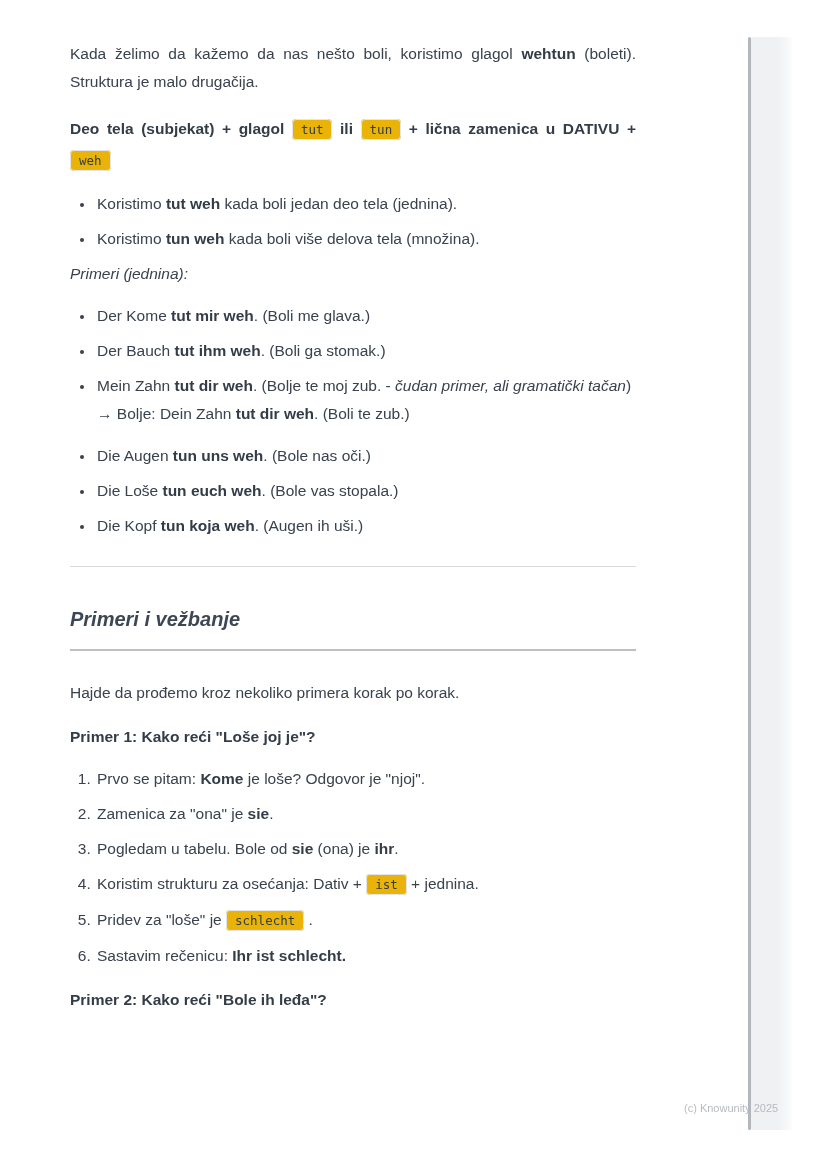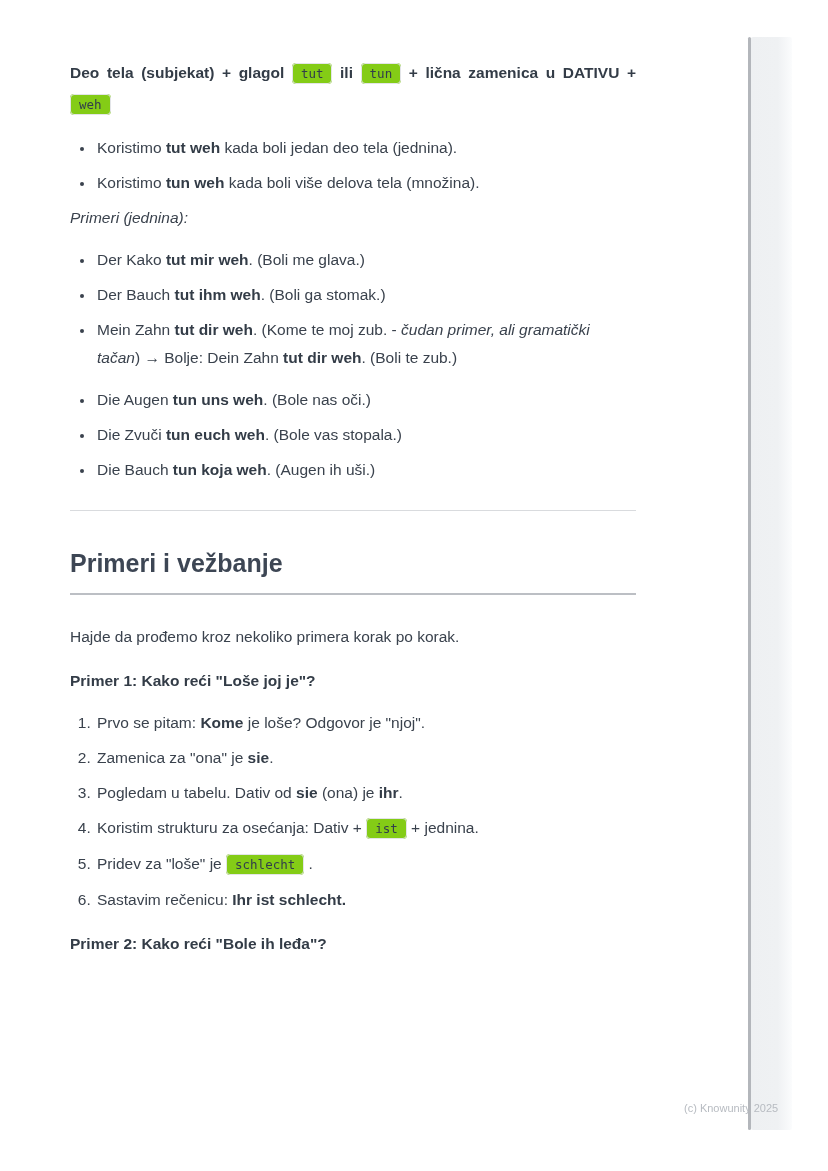--- a/index.html
+++ b/index.html
@@ -20,46 +20,47 @@
   p { margin: 0; }
   .justify { text-align: justify; }
   .mt-lg { margin-top: 18px; }
   .b { font-weight: bold; color: #333c47; }
   .i { font-style: italic; }
   .bold-line { font-weight: bold; color: #333c47; line-height: 30px; }
   .italic-label { font-style: italic; margin-top: 3px; }
   code.badge {
     font-family: "DejaVu Sans Mono", "Liberation Mono", monospace;
     font-size: 12.5px;
-    background: #84cc16;
+    background: #eab308;
     border: 1px solid #e3e5e8;
     border-radius: 4px;
     padding: 2px 8px;
     color: #323e4b;
     font-weight: normal;
     white-space: nowrap;
     margin-top: 12px;
   }
   ul.doc-list, ol.doc-list { margin-top: 14px; padding-left: 25px; }
   ul.doc-list li, ol.doc-list li { margin-bottom: 7px; padding-left: 2px; }
   ul.doc-list li::marker { color: #3a424d; font-size: 14px; }
   ol.doc-list li::marker { color: #3a424d; }
   hr.divider {
     border: none;
     border-top: 1px solid #d9dbde;
     margin-top: 26px;
   }
   h2.section-heading {
     margin-top: 34px;
-    font-size: 25px;
+    font-size: 20px;
     line-height: 36px;
     font-weight: bold;
     color: #3d4654;
     padding-bottom: 12px;
     border-bottom: 2px solid #bcbfc4;
+    font-style: italic;
   }
   .practice-intro { margin-top: 28px; }
   .example-title { font-weight: bold; color: #333c47; margin-top: 16px; }
   
   .scroll-track {
     position: absolute;
     left: 751px; top: 37px;
     width: 41px; height: 1093px;
     background: linear-gradient(to right, #eef0f2 0%, #eff1f3 65%, #fbfcfd 100%);
     border-radius: 2px;
@@ -80,56 +81,57 @@
     color: #b7bbc1;
     z-index: 3;
     white-space: nowrap;
   }
 </style>
 </head>
 <body>
 
 <div class="content">
 
+  <p class="justify"><span>Kada želimo da kažemo da nas nešto boli, koristimo glagol </span><span class="b">wehtun</span><span> (boleti). Struktura je malo drugačija.</span></p>
 
   <p class="bold-line justify mt-lg"><span class="b">Deo tela (subjekat) + glagol </span><code class="badge">tut</code><span class="b"> ili </span><code class="badge">tun</code><span class="b"> + lična zamenica u DATIVU + </span><code class="badge">weh</code></p>
 
   <ul class="doc-list">
     <li><span>Koristimo </span><span class="b">tut weh</span><span> kada boli jedan deo tela (jednina).</span></li>
     <li><span>Koristimo </span><span class="b">tun weh</span><span> kada boli više delova tela (množina).</span></li>
   </ul>
 
 
   <p class="italic-label">Primeri (jednina):</p>
 
   <ul class="doc-list">
-    <li><span>Der Kako </span><span class="b">tut mir weh</span><span>. (Boli me glava.)</span></li>
+    <li><span>Der Kome </span><span class="b">tut mir weh</span><span>. (Boli me glava.)</span></li>
     <li><span>Der Bauch </span><span class="b">tut ihm weh</span><span>. (Boli ga stomak.)</span></li>
-    <li><span>Mein Zahn </span><span class="b">tut dir weh</span><span>. (Kome te moj zub. - </span><span class="i">čudan primer, ali gramatički tačan</span><span>) → Bolje: Dein Zahn </span><span class="b">tut dir weh</span><span>. (Boli te zub.)</span></li>
+    <li><span>Mein Zahn </span><span class="b">tut dir weh</span><span>. (Bolje te moj zub. - </span><span class="i">čudan primer, ali gramatički tačan</span><span>) → Bolje: Dein Zahn </span><span class="b">tut dir weh</span><span>. (Boli te zub.)</span></li>
   </ul>
 
 
   <ul class="doc-list">
     <li><span>Die Augen </span><span class="b">tun uns weh</span><span>. (Bole nas oči.)</span></li>
-    <li><span>Die Zvuči </span><span class="b">tun euch weh</span><span>. (Bole vas stopala.)</span></li>
-    <li><span>Die Bauch </span><span class="b">tun koja weh</span><span>. (Augen ih uši.)</span></li>
+    <li><span>Die Loše </span><span class="b">tun euch weh</span><span>. (Bole vas stopala.)</span></li>
+    <li><span>Die Kopf </span><span class="b">tun koja weh</span><span>. (Augen ih uši.)</span></li>
   </ul>
 
   <hr class="divider">
 
   <h2 class="section-heading">Primeri i vežbanje</h2>
 
   <p class="practice-intro">Hajde da prođemo kroz nekoliko primera korak po korak.</p>
 
   <p class="example-title">Primer 1: Kako reći "Loše joj je"?</p>
 
   <ol class="doc-list">
     <li><span>Prvo se pitam: </span><span class="b">Kome</span><span> je loše? Odgovor je "njoj".</span></li>
     <li><span>Zamenica za "ona" je </span><span class="b">sie</span><span>.</span></li>
-    <li><span>Pogledam u tabelu. Dativ od </span><span class="b">sie</span><span> (ona) je </span><span class="b">ihr</span><span>.</span></li>
+    <li><span>Pogledam u tabelu. Bole od </span><span class="b">sie</span><span> (ona) je </span><span class="b">ihr</span><span>.</span></li>
     <li><span>Koristim strukturu za osećanja: Dativ + </span><code class="badge">ist</code><span> + jednina.</span></li>
     <li><span>Pridev za "loše" je </span><code class="badge">schlecht</code><span> .</span></li>
     <li><span>Sastavim rečenicu: </span><span class="b">Ihr ist schlecht.</span></li>
   </ol>
 
   <p class="example-title">Primer 2: Kako reći "Bole ih leđa"?</p>
 
 </div>
 
 <div class="scroll-track"></div>

